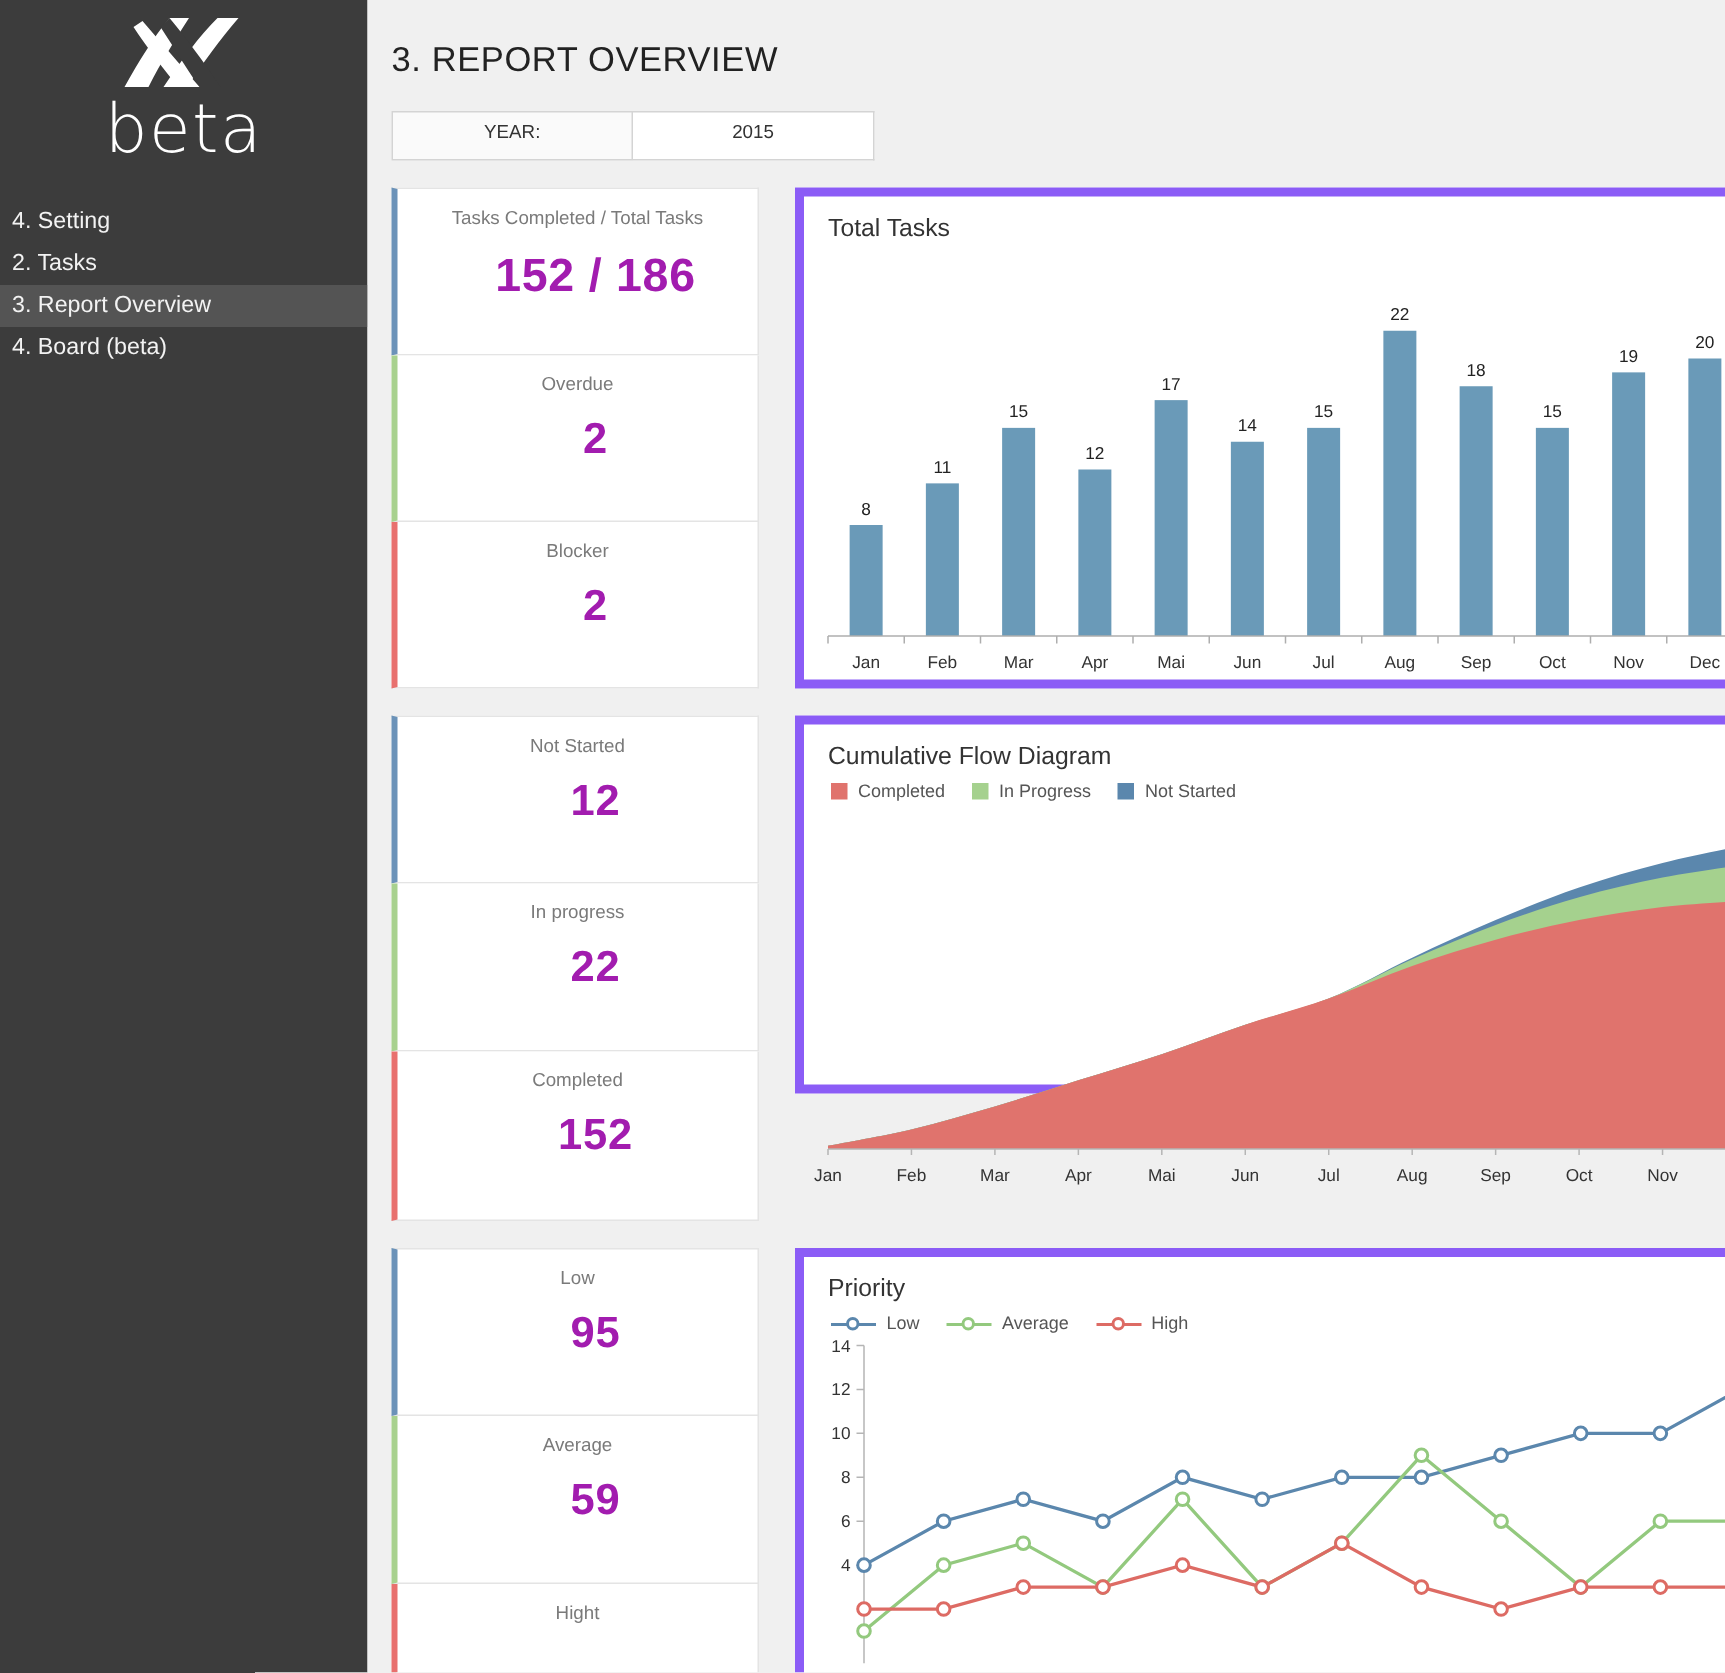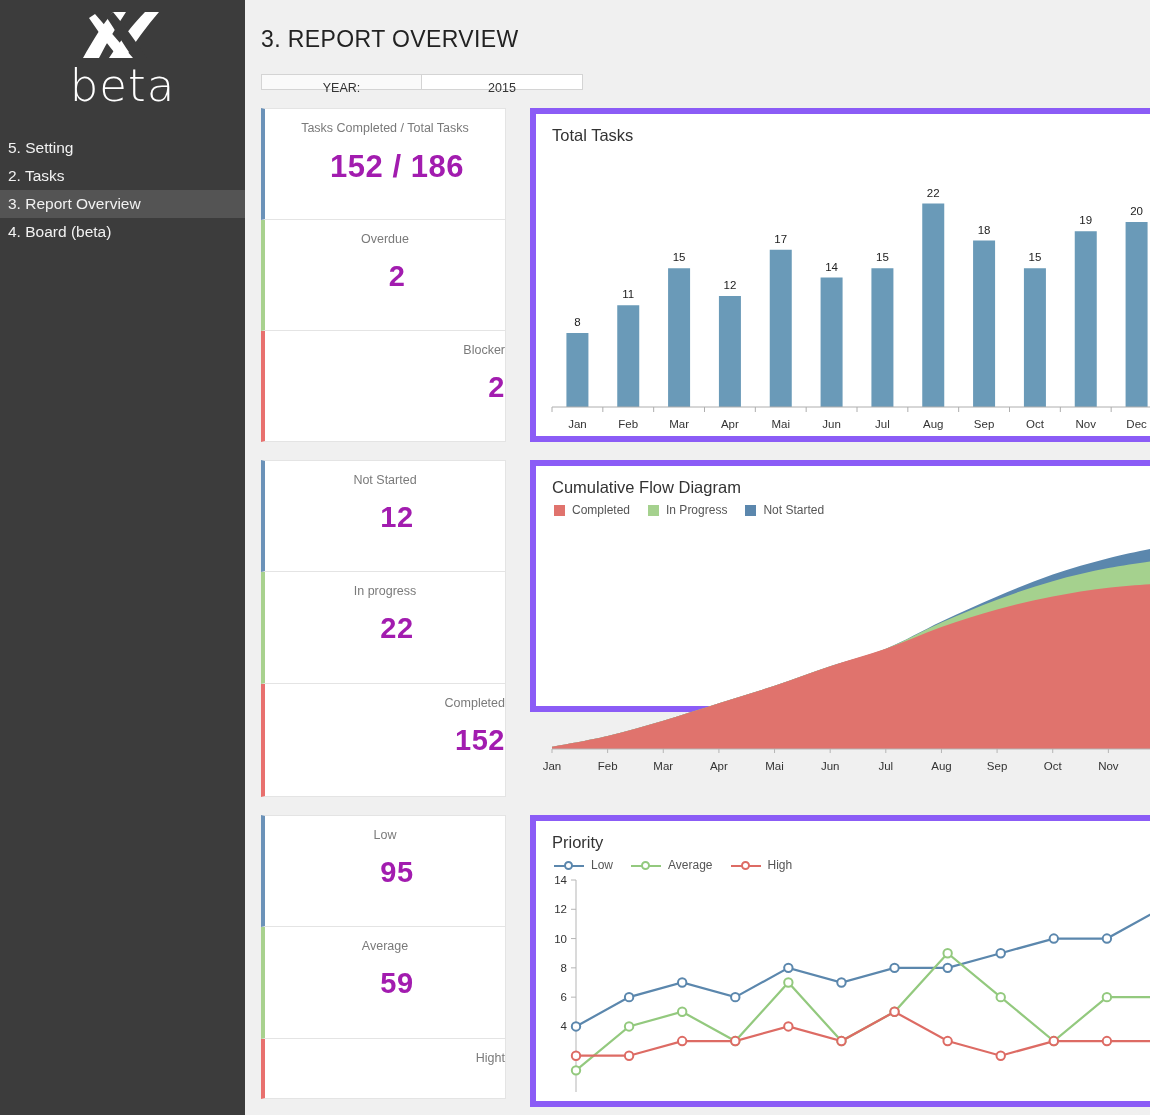--- a/index.html
+++ b/index.html
@@ -38,40 +38,40 @@
     flex: 1; height: 1115px; position: relative;
     background: #f0f0f0; padding: 0 8px 0 16px;
     overflow: hidden;
   }
   .page-title {
     font-size: 23px; color: #222; font-weight: 400;
     letter-spacing: .4px; padding: 26px 0 0 0;
   }
   .year-row { margin-top: 21px; display: flex; width: 322px; }
   .year-label, .year-value {
-    height: 16px; line-height: 26px; font-size: 12.5px;
+    height: 33px; line-height: 26px; font-size: 12.5px;
     text-align: center; color: #333;
     border: 1px solid #d4d4d4; background: #fafafa;
   }
   .year-label { width: 161px; }
   .year-value { width: 161px; background: #ffffff; border-left: none; }
 
   
   .row { display: flex; gap: 24px; margin-top: 18px; }
   .kpi-col { width: 245px; min-width: 245px; display: flex; flex-direction: column; gap: 0; }
 
   .kpi {
     background: #ffffff; border: 1px solid #e4e4e4;
     border-left: 4px solid #6b92b8;
     text-align: center; position: relative;
   }
   .kpi + .kpi { border-top: none; }
   .kpi.blue  { border-left-color: #6b92b8; }
   .kpi.green { border-left-color: #a8d18e; }
-  .kpi.red   { border-left-color: #e8706e; text-align: right; }
+  .kpi.red   { border-left-color: #e8706e; }
   .kpi-label { font-size: 12.5px; color: #7a7a7a; padding-top: 12px; }
   .kpi-value { font-size: 29px; color: #a21caf; font-weight: 700; padding-top: 14px; letter-spacing: .5px; margin-left: 24px; }
   .kpi-value.big { font-size: 31px; }
 
   .chart-panel { flex: 1; background: #ffffff; border: 6px solid #8b5cf6; position: relative; }
   .chart-title { font-size: 16.5px; color: #333; padding: 12px 0 0 16px; font-weight: 400; }
 
   
   .legend { display: flex; align-items: center; gap: 18px; padding: 6px 0 0 18px; }
   .legend-item { display: flex; align-items: center; gap: 7px; font-size: 12px; color: #555; }
@@ -98,21 +98,21 @@
       <svg class="logo-mark" width="92" height="50" viewBox="0 0 92 50">
         <path d="M6 48 C16 30, 26 14, 36 2 L49 2 C40 16, 30 32, 22 48 Z" fill="#ffffff"></path>
         <path d="M32 48 C44 30, 56 14, 68 2 L82 2 C70 16, 58 32, 48 48 Z" fill="#ffffff"></path>
         <path d="M36 2 C46 14, 58 30, 70 48 L56 48 C46 34, 38 20, 30 8 Z" fill="#3c3c3c"></path>
         <path d="M40 4 C50 18, 60 32, 70 46 L84 46 C72 30, 60 14, 52 4 Z" fill="#ffffff" opacity="0"></path>
         <path d="M18 4 C30 18, 44 34, 56 48 L42 48 C30 34, 20 20, 12 8 Z" fill="#ffffff"></path>
       </svg>
       <span class="logo-text">beta</span>
     </div>
     <div class="nav">
-      <div class="nav-item">5. Setting</div>
+      <div class="nav-item">4. Setting</div>
       <div class="nav-item">2. Tasks</div>
       <div class="nav-item active">3. Report Overview</div>
       <div class="nav-item">4. Board (beta)</div>
     </div>
   </div>
 
   <div class="main">
 
     <div class="page-title">3. REPORT OVERVIEW</div>
 

